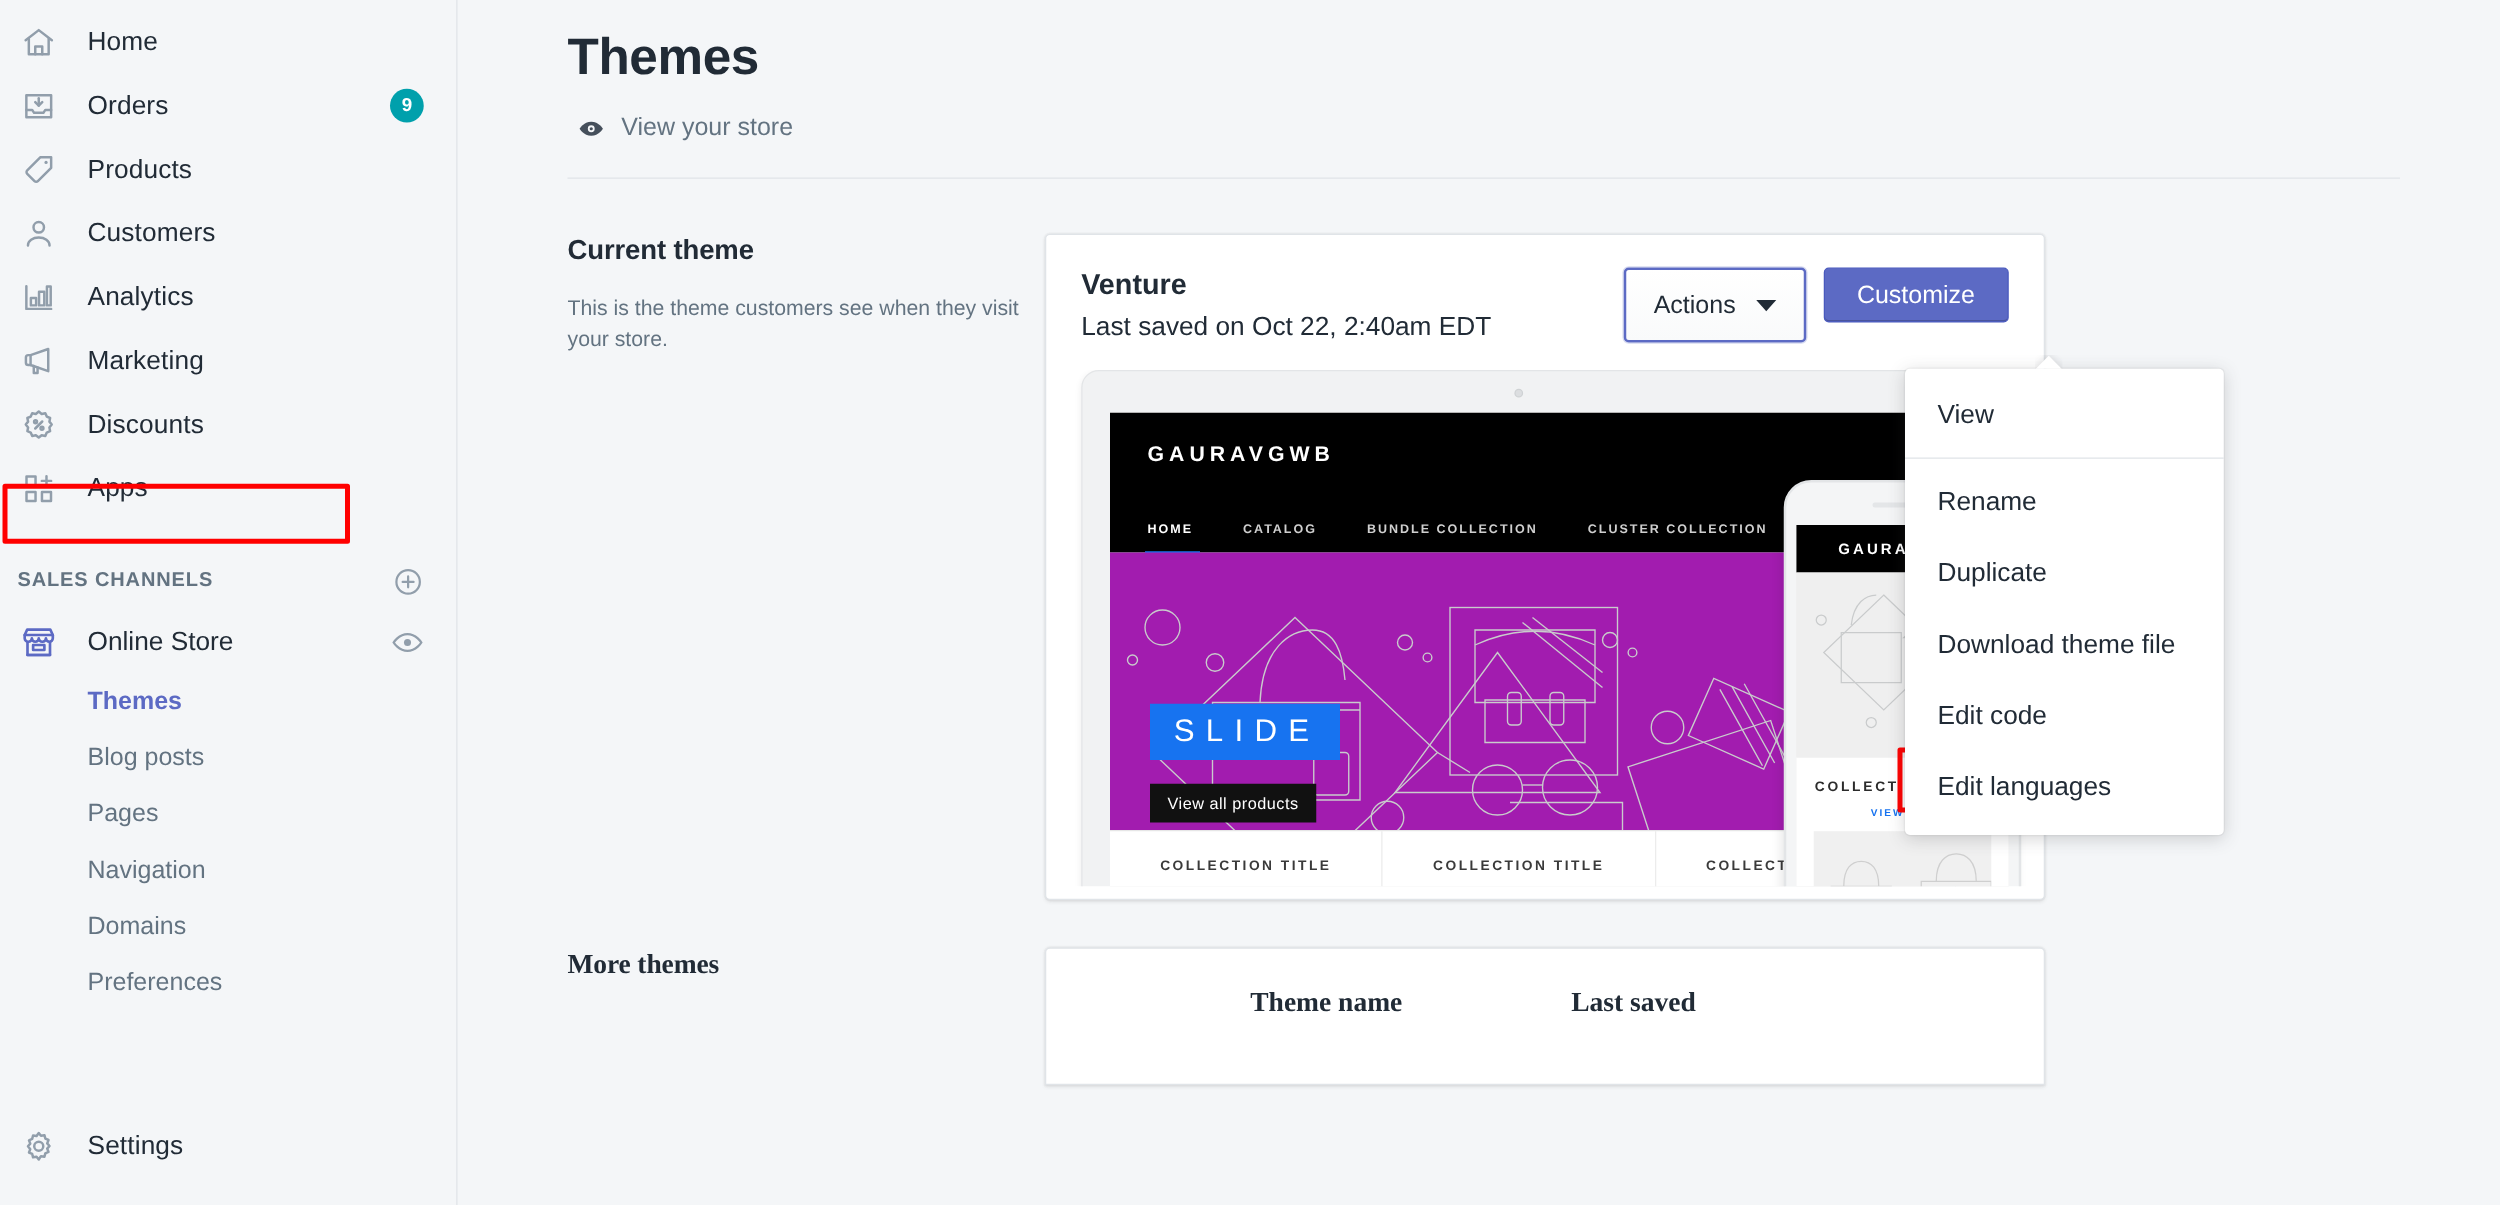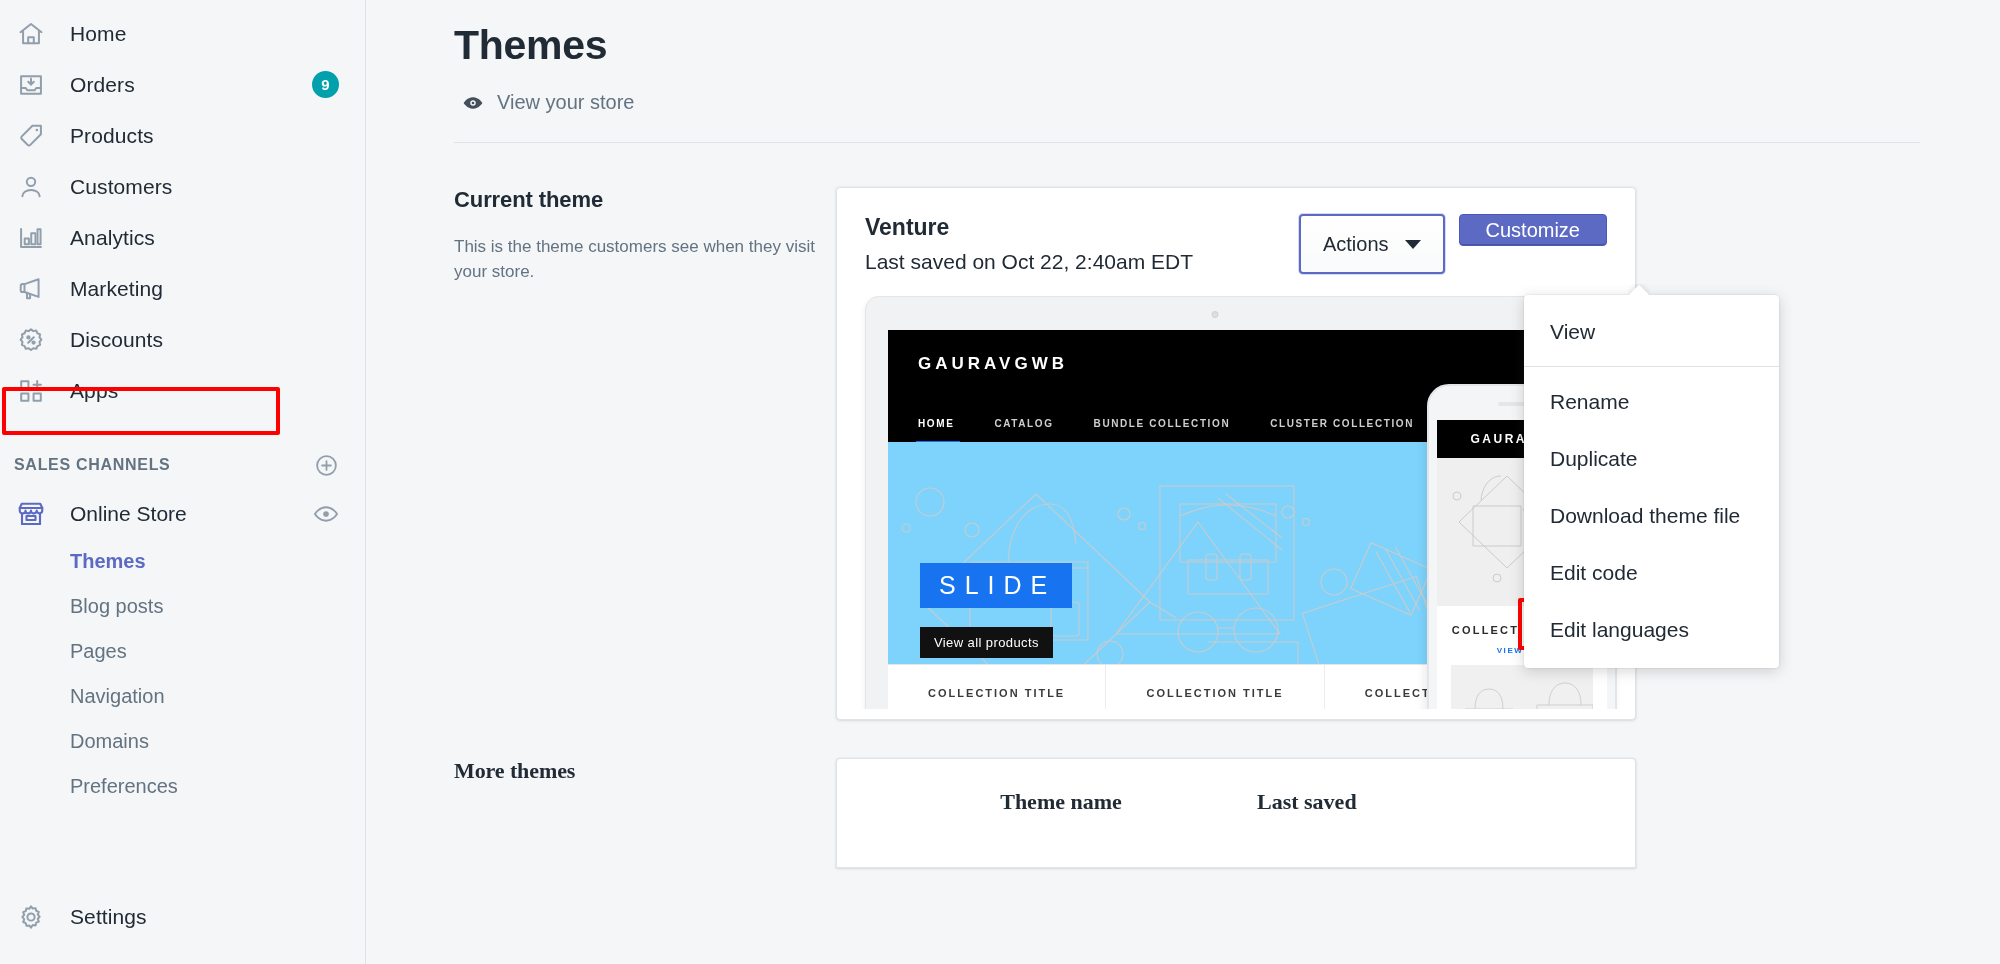--- a/index.html
+++ b/index.html
@@ -157,21 +157,21 @@
   }
   .caret {
     width: 0; height: 0;
     border-left: 8px solid transparent;
     border-right: 8px solid transparent;
     border-top: 9px solid #212b36;
   }
   .btn-customize {
     background: #5c6ac4;
     border: 1px solid #4959bd;
-    color: #fff; padding: 0 26px; height: 32px;
+    color: #fff; padding: 0 26px; height: 44px;
     box-shadow: inset 0 -1px 0 rgba(0,0,0,.2);
   }
 
   
   .preview {
     position: relative; margin: 22px 0 0 0;
     height: 413px; overflow: hidden;
   }
   .tablet {
     position: absolute; left: 28px; top: 0;
@@ -202,21 +202,21 @@
   }
   .store-nav span {
     color: #cfcfcf; font-size: 10px; letter-spacing: 1.6px; font-weight: bold;
   }
   .store-nav span.cur { color: #fff; }
   .nav-underline {
     position: absolute; left: 28px; bottom: -4px;
     width: 44px; height: 5px; background: #1773f0;
   }
   .hero {
-    position: relative; height: 222px; background: #7dd3fc;
+    position: relative; height: 222px; background: #a21caf;
     overflow: hidden;
   }
   .hero svg { position: absolute; left: 0; top: 0; }
   .slide-badge {
     position: absolute; left: 32px; bottom: 56px;
     background: #1773f0; color: #fff;
     font-size: 25px; letter-spacing: 9px; font-weight: 300;
     padding: 8px 16px 8px 19px;
   }
   .slide-cta {

